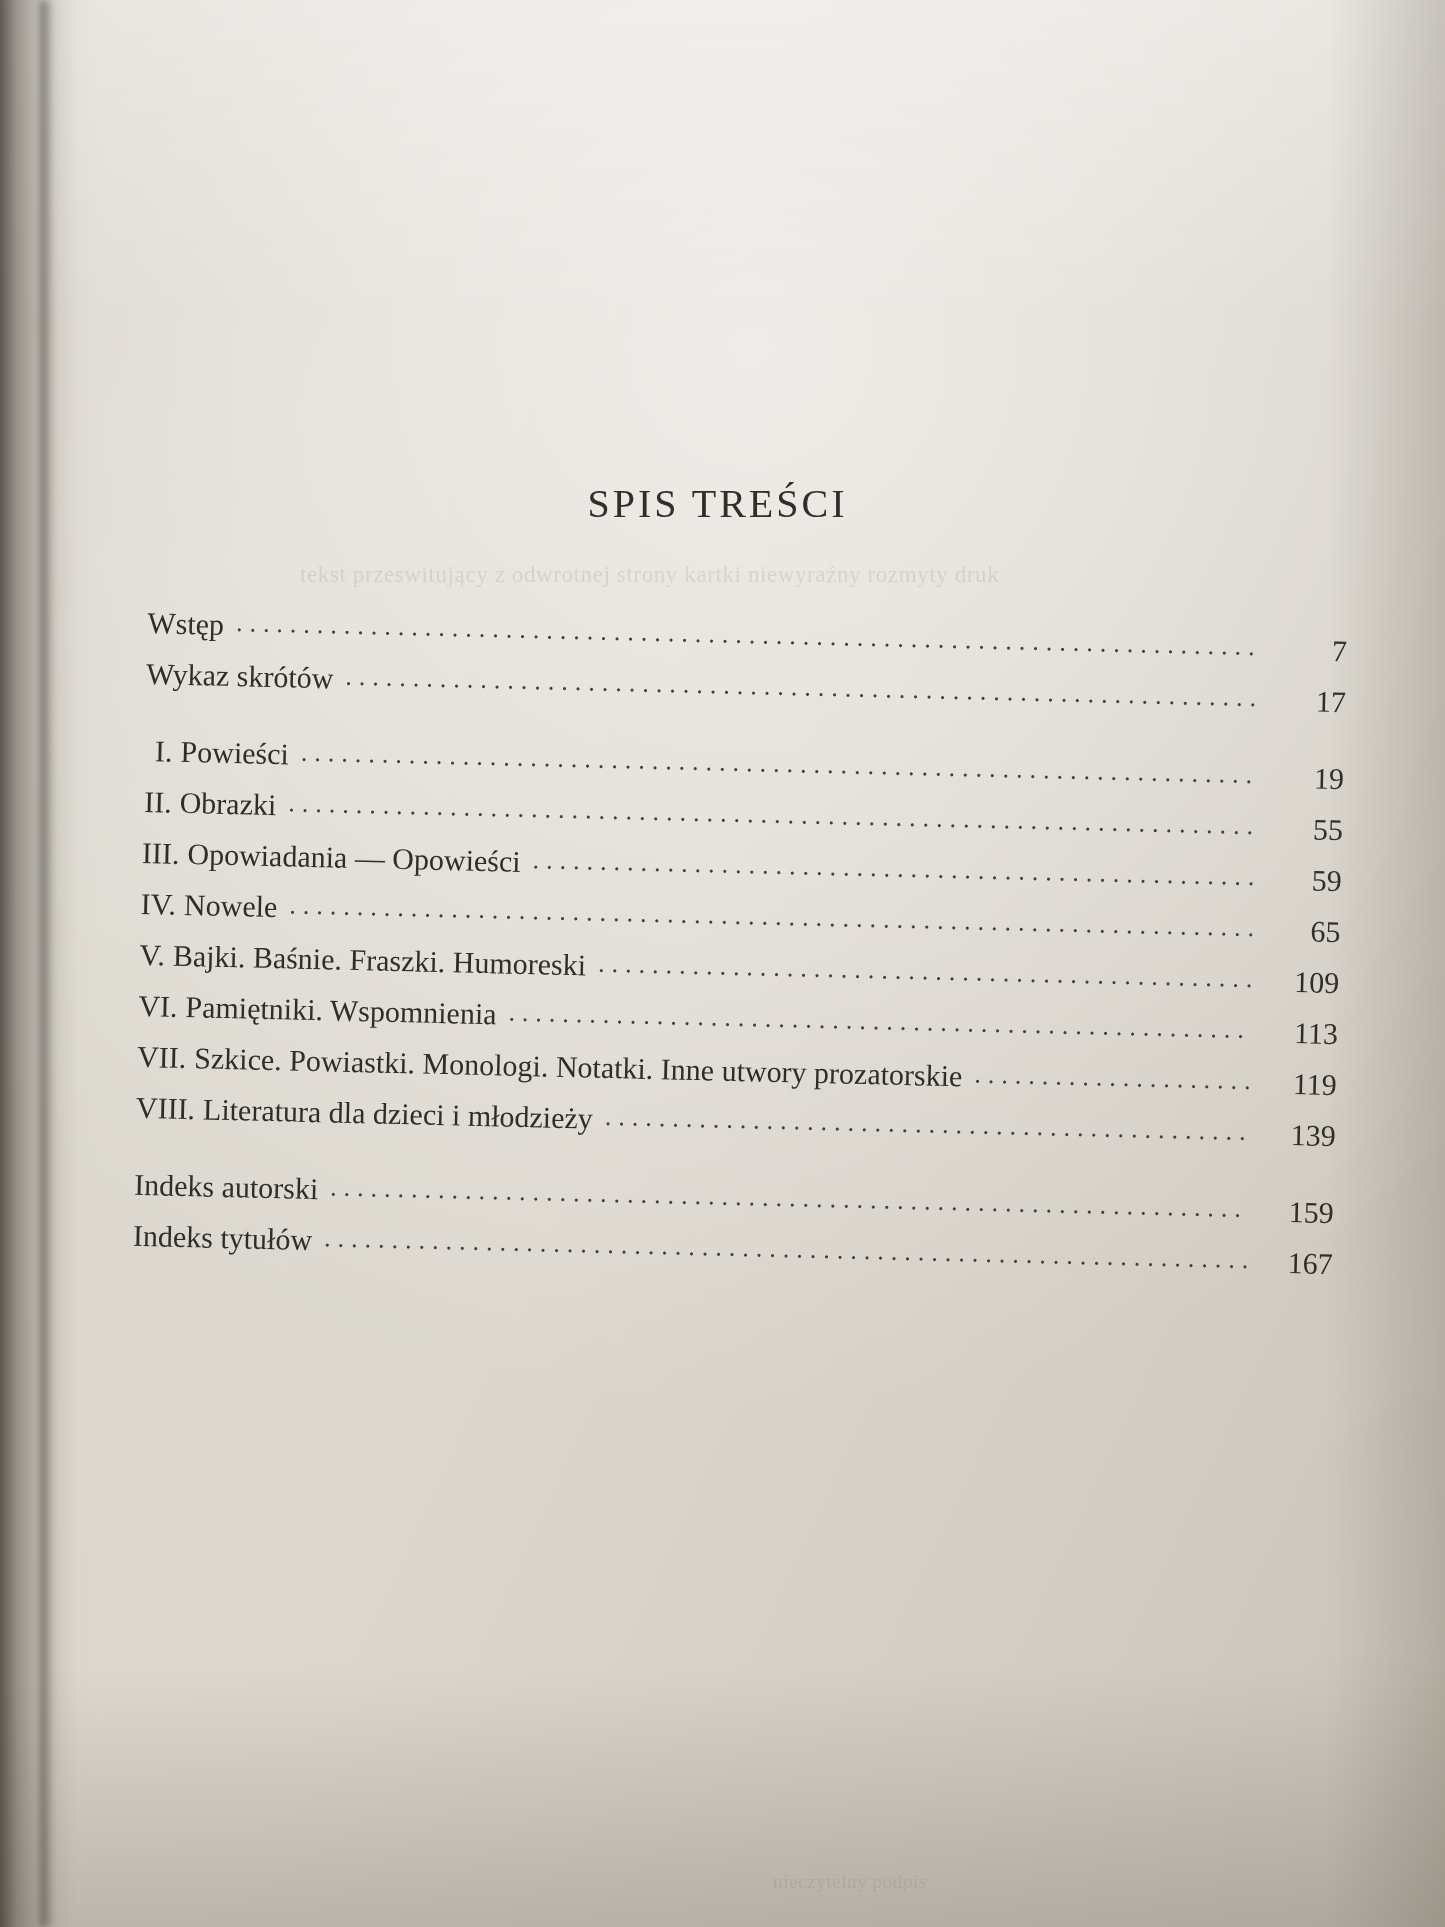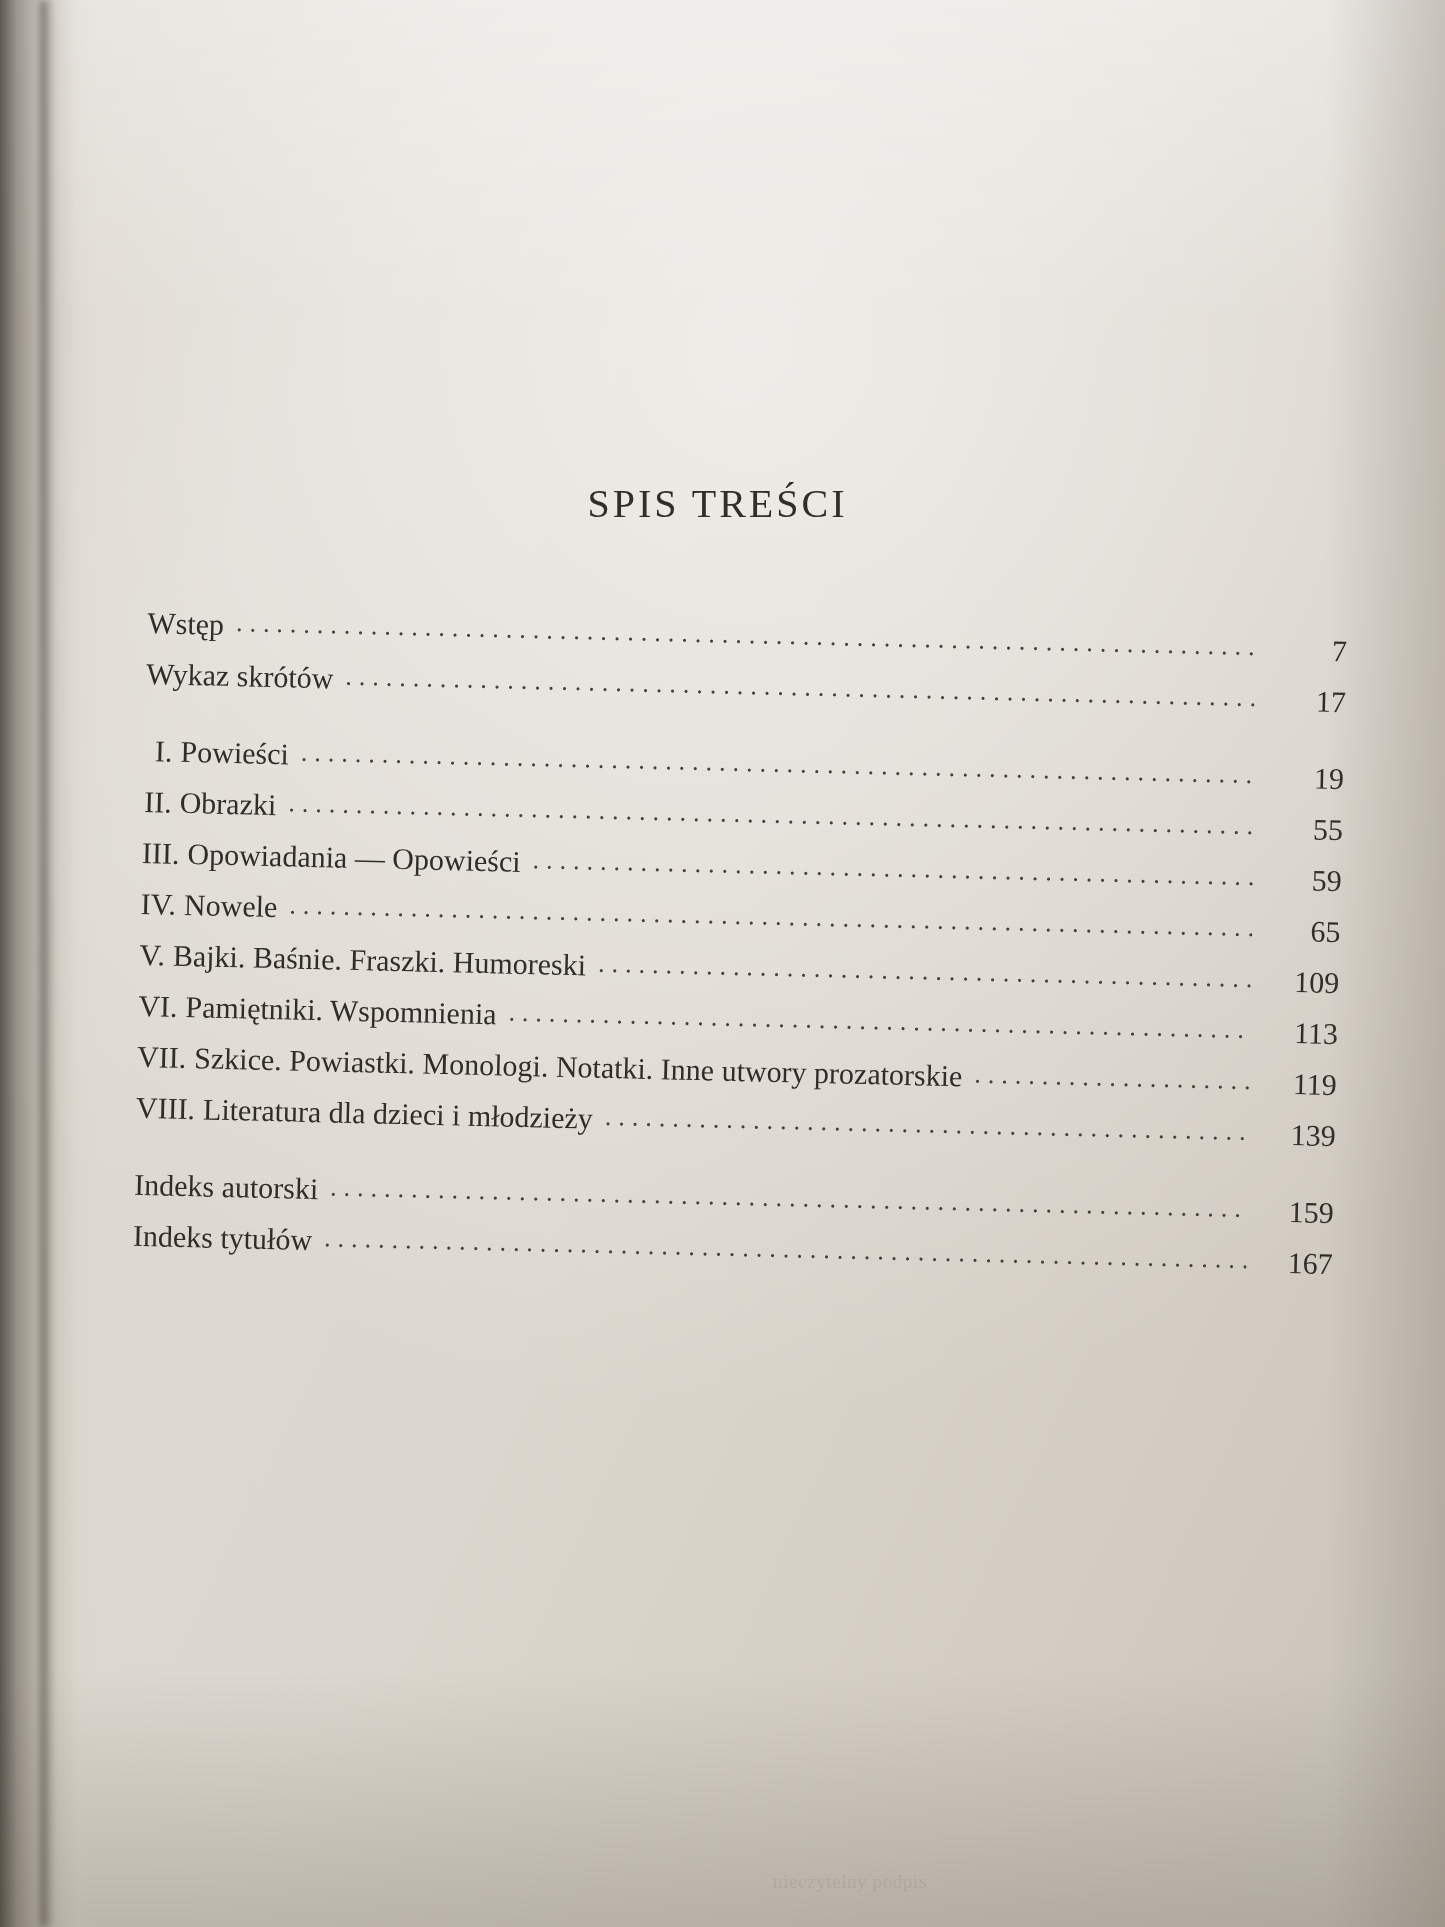--- a/index.html
+++ b/index.html
@@ -161,20 +161,21 @@
       repeating-linear-gradient(90deg, rgba(255,255,255,0.08) 0 1px, rgba(0,0,0,0.035) 1px 2px);
   }
 </style>
 </head>
 <body>
 
 <div class="page">
 
   <div class="top-glow"></div>
 
+  <div class="showthrough block-top">tekst przeswitujący z odwrotnej strony kartki niewyraźny rozmyty druk</div>
   <div class="showthrough line-foot">nieczytelny podpis</div>
 
   <div class="content">
 
     <div class="title">SPIS TREŚCI</div>
 
     <div class="toc">
 
       <div class="toc-group">
         <div class="toc-row">

